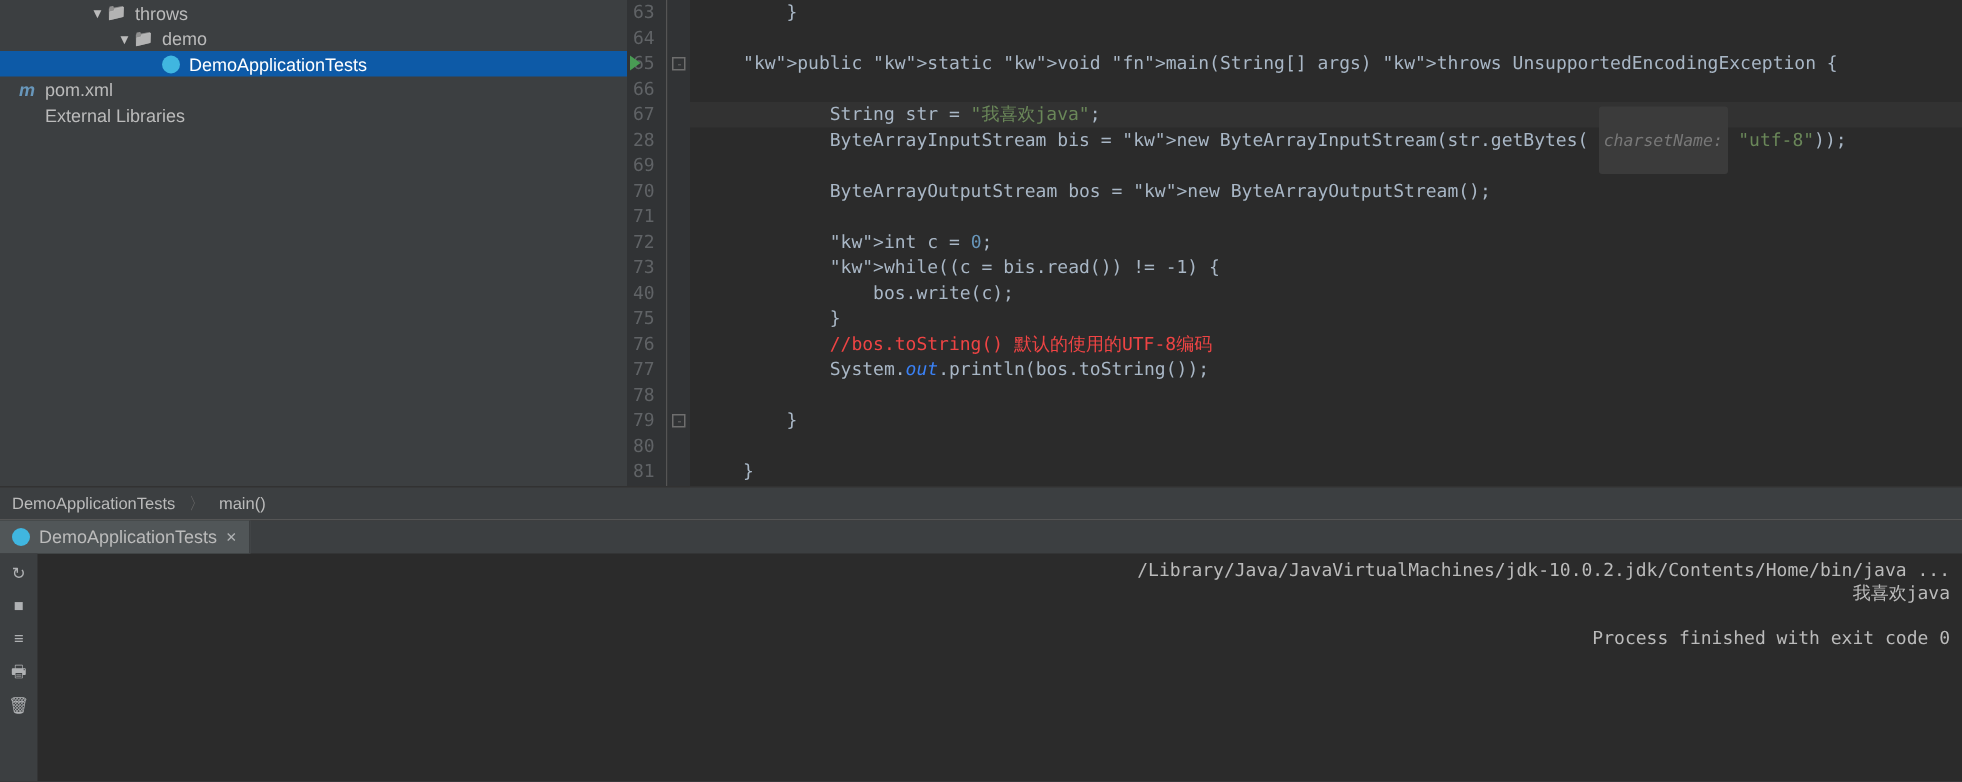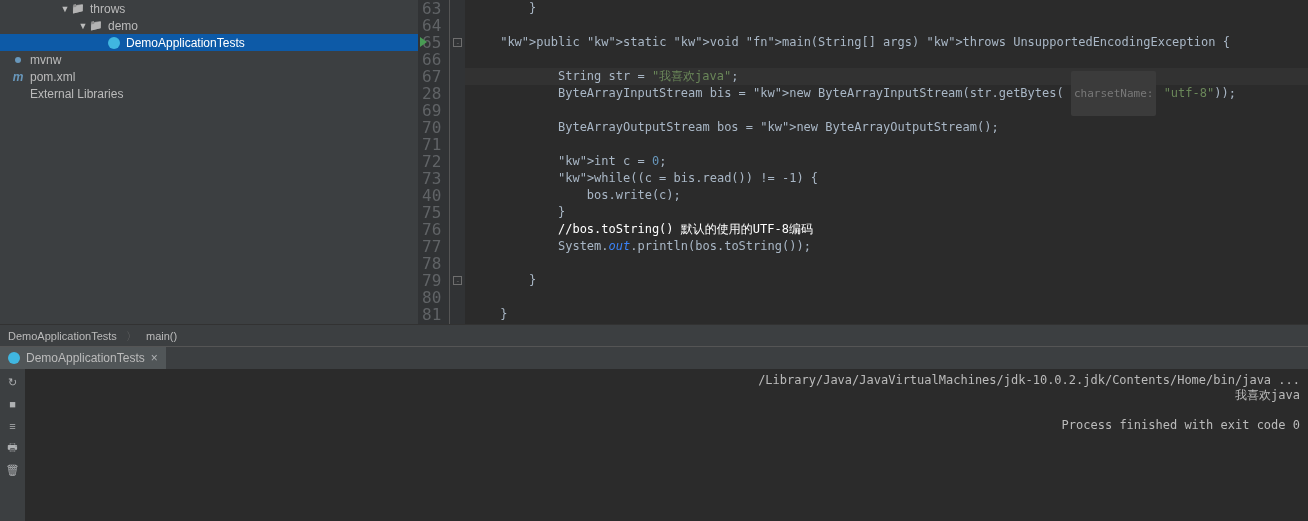--- a/index.html
+++ b/index.html
@@ -51,21 +51,21 @@
 .m-icon { color: #6897bb; font-weight: bold; font-style: italic; }
 
 
 .editor { flex: 1; display: flex; background: #2b2b2b; min-width: 0;}
 .gutter {
   background: #313335;
   color: #606366;
   text-align: right;
   padding: 0 8px 0 4px;
   font-family: "Menlo","Consolas",monospace;
-  font-size: 16px;
+  font-size: 12px;
   user-select: none;
   border-right: 1px solid #555;
 }
 .gutter-line { height: 17px; line-height: 17px; position: relative;}
 .gutter-run {
   position: absolute; left: -2px; top: 3px;
   width: 0; height: 0;
   border-top: 5px solid transparent;
   border-bottom: 5px solid transparent;
   border-left: 7px solid #499c54;
@@ -83,23 +83,23 @@
   font-family: "Menlo","Consolas",monospace;
   font-size: 12px;
   white-space: pre;
   color: #a9b7c6;
   position: relative;
 }
 .code-line { height: 17px; line-height: 17px; padding-left: 6px;}
 .code-line.caret { background: #323232; }
 .str { color: #6a8759; }
 .num { color: #6897bb; }
-.cmt { color: #ffffff; }
+.cmt { color: #ef4444; }
 .field { color: #3b82f6; font-style: italic; }
-.hint { color: #787878; background: #3b3b3b; padding: 16px 3px; border-radius: 2px; font-size: 11px;}
+.hint { color: #787878; background: #3b3b3b; padding: 16px 3px; border-radius: 2px; font-size: 11px; font-style: italic;}
 
 
 .breadcrumb {
   height: 22px; line-height: 22px;
   background: #3c3f41;
   color: #bbbbbb;
   padding-left: 8px;
   font-size: 11px;
   border-top: 1px solid #323232;
 }
@@ -154,28 +154,20 @@
         <span class="tree-icon folder-icon"></span>
         <span>demo</span>
       </div>
       <div class="tree-row selected">
         <span class="tree-indent" style="width: 96px;"></span>
         <span class="tree-arrow"></span>
         <span class="tree-icon">
           <span class="java-icon"></span>
         </span>
         <span>DemoApplicationTests</span>
-      </div>
-      <div class="tree-row">
-        <span class="tree-indent" style="width: 0px;"></span>
-        <span class="tree-arrow"></span>
-        <span class="tree-icon">
-          <span class="file-dot blue"></span>
-        </span>
-        <span>mvnw</span>
       </div>
       <div class="tree-row">
         <span class="tree-indent" style="width: 0px;"></span>
         <span class="tree-arrow"></span>
         <span class="tree-icon">
           <span class="m-icon">m</span>
         </span>
         <span>pom.xml</span>
       </div>
       <div class="tree-row">

